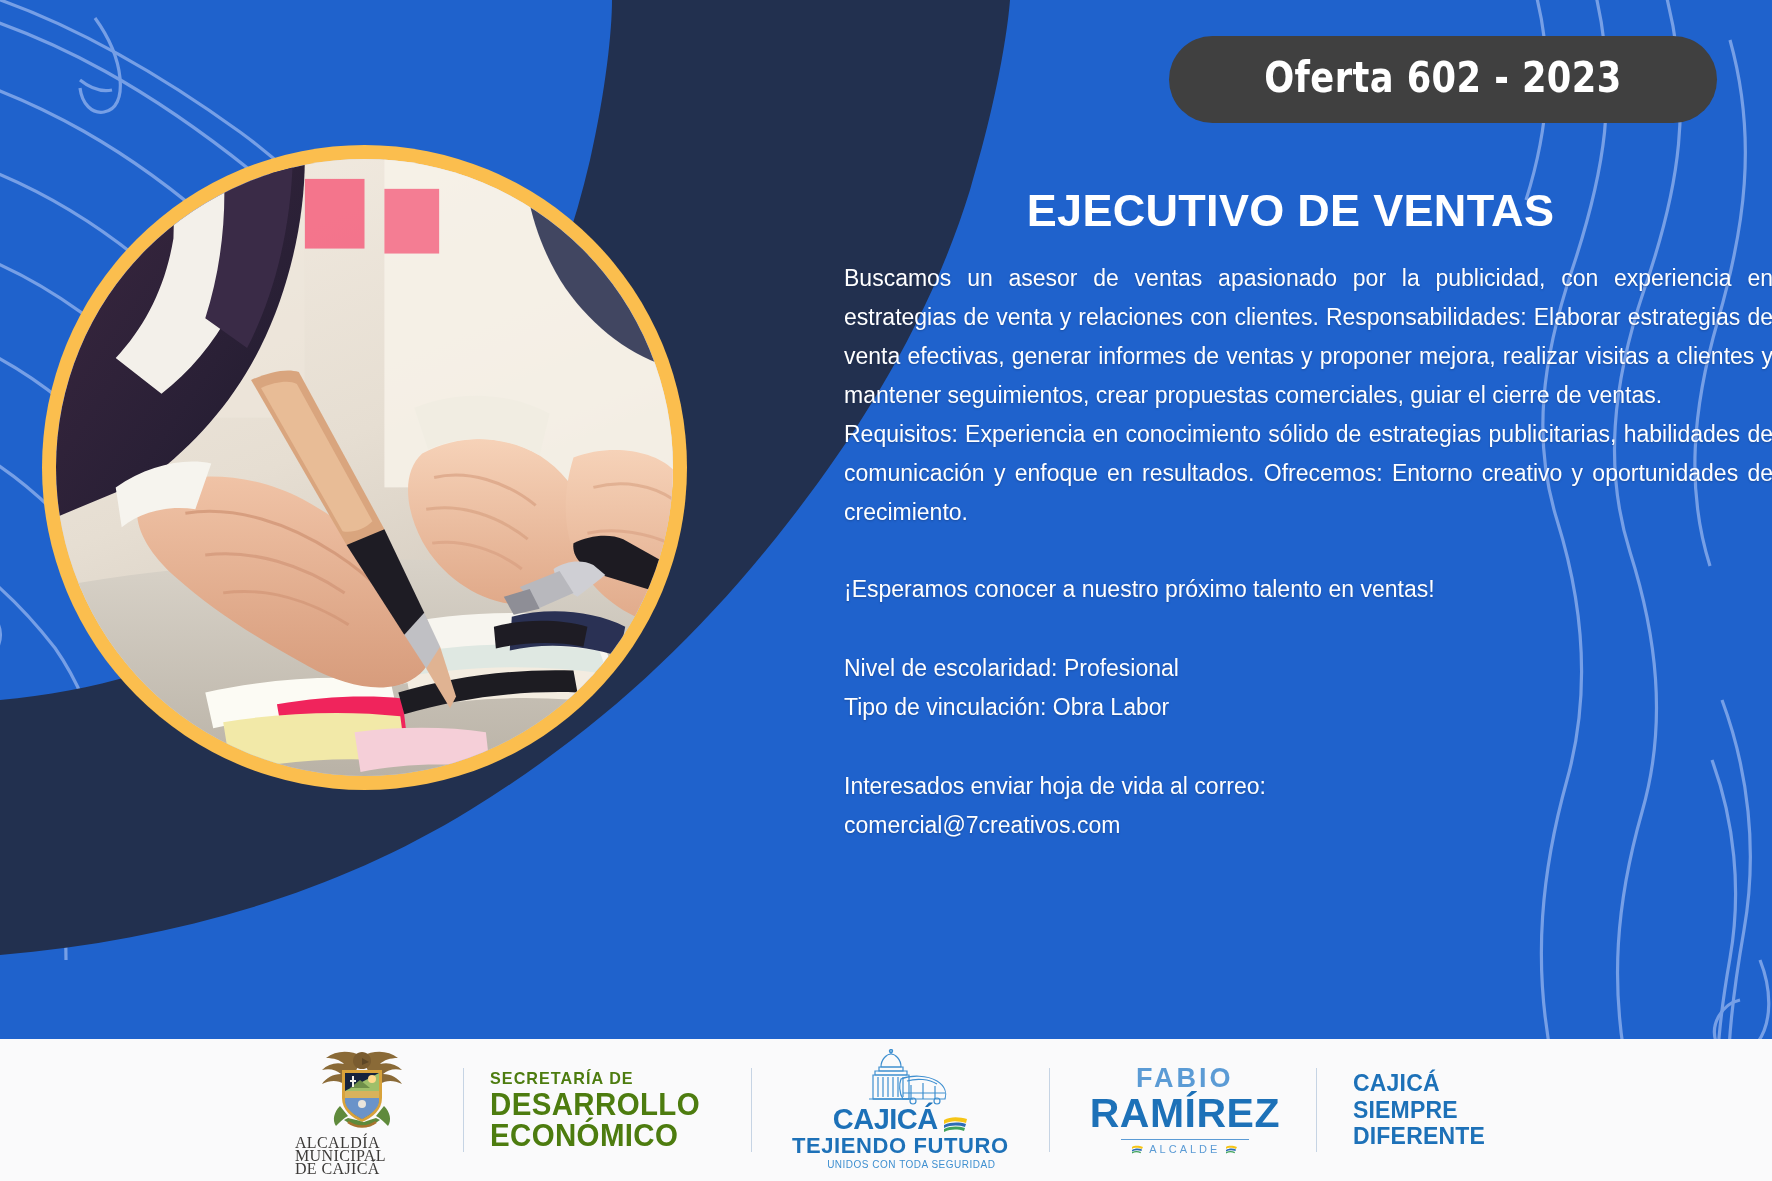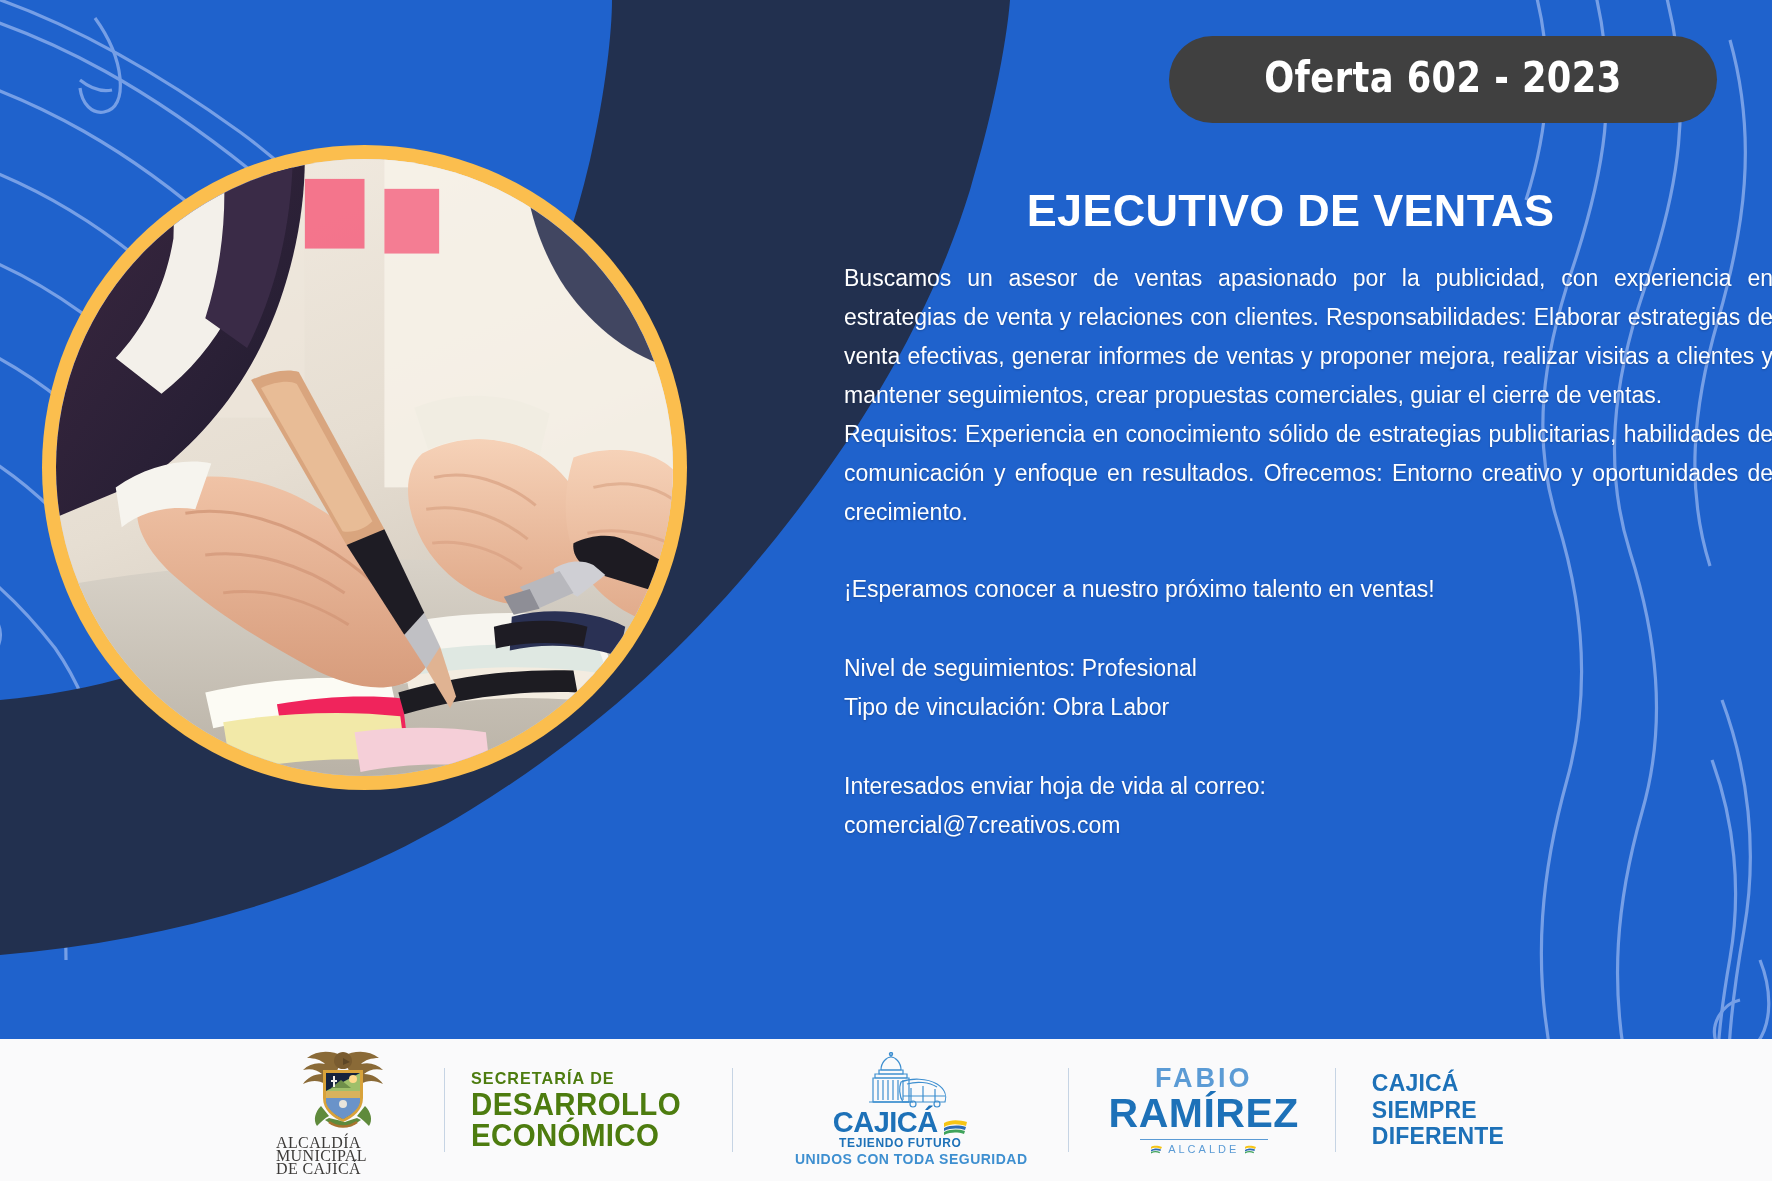--- a/index.html
+++ b/index.html
@@ -250,21 +250,21 @@
   </div>
 
   <div class="content">
     <h1 class="job-title">EJECUTIVO DE VENTAS</h1>
     <div class="body-text">
       <p>Buscamos un asesor de ventas apasionado por la publicidad, con experiencia en estrategias de venta y relaciones con clientes. Responsabilidades: Elaborar estrategias de venta efectivas, generar informes de ventas y proponer mejora, realizar visitas a clientes y mantener seguimientos, crear propuestas comerciales, guiar el cierre de ventas.</p>
       <p>Requisitos: Experiencia en conocimiento sólido de estrategias publicitarias, habilidades de comunicación y enfoque en resultados. Ofrecemos: Entorno creativo y oportunidades de crecimiento.</p>
       <div class="gap-sm"></div>
       <p class="left-text">¡Esperamos conocer a nuestro próximo talento en ventas!</p>
       <div class="gap-md"></div>
-      <p class="left-text">Nivel de seguimientos: Profesional</p>
+      <p class="left-text">Nivel de escolaridad: Profesional</p>
       <p class="left-text">Tipo de vinculación: Obra Labor</p>
       <div class="gap-md"></div>
       <p class="left-text">Interesados enviar hoja de vida al correo:</p>
       <p class="left-text">comercial@7creativos.com</p>
     </div>
   </div>
 
   <div style="position:absolute;left:0;bottom:0;width:1772px;height:142px;background:#FAFAFB;z-index:30;display:flex;align-items:center;justify-content:center;">
 
     <div style="display:flex;align-items:center;gap:0;">
@@ -340,22 +340,22 @@
           </g>
         </svg>
         <div style="display:flex;align-items:flex-end;gap:4px;margin-top:-2px;">
           <div style="color:#1D71B8;font-weight:bold;font-size:29px;letter-spacing:-0.5px;line-height:1;">CAJICÁ</div>
           <svg width="26" height="18" viewBox="0 0 26 18">
             <path d="M2 4 C 9 0, 18 1, 25 3 L24 7 C 17 5, 9 4, 2 8 Z" fill="#F6C516"></path>
             <path d="M2 9 C 9 6, 17 6, 24 8 L23 11 C 16 9, 9 9, 2 12 Z" fill="#2D6CB5"></path>
             <path d="M2 13 C 9 10, 16 10, 23 12 L22 15 C 15 13, 9 13, 2 16 Z" fill="#3FA35B"></path>
           </svg>
         </div>
-        <div style="color:#1D71B8;font-weight:bold;font-size:12px;letter-spacing:0.6px;line-height:1.1;">TEJIENDO FUTURO</div>
-        <div style="color:#3E8FD0;font-weight:bold;font-size:14px;letter-spacing:0.5px;line-height:1.3;padding-left:22px;">UNIDOS CON TODA SEGURIDAD</div>
+        <div style="color:#1D71B8;font-weight:bold;font-size:22px;letter-spacing:0.6px;line-height:1.1;">TEJIENDO FUTURO</div>
+        <div style="color:#3E8FD0;font-weight:normal;font-size:10px;letter-spacing:0.5px;line-height:1.3;padding-left:22px;">UNIDOS CON TODA SEGURIDAD</div>
       </div>
 
       <div style="width:1px;height:84px;background:#c6d4e4;margin:0 40px;"></div>
 
       <div style="display:flex;flex-direction:column;align-items:center;">
         <div style="color:#5B9BD5;font-size:27px;letter-spacing:3px;line-height:1;font-weight:bold;">FABIO</div>
         <div style="color:#1D71B8;font-weight:bold;font-size:41px;letter-spacing:0.5px;line-height:1.05;">RAMÍREZ</div>
         <div style="width:128px;height:1.5px;background:#5B9BD5;margin:4px 0 3px 0;"></div>
         <div style="display:flex;align-items:center;gap:5px;">
           <svg width="13" height="9" viewBox="0 0 13 9">

